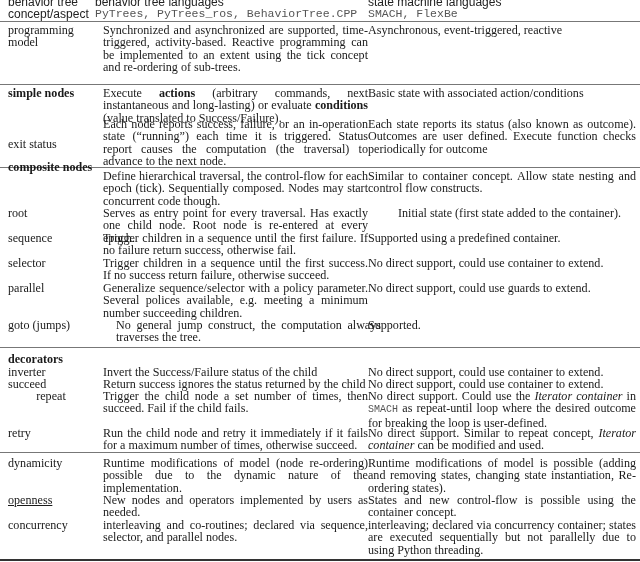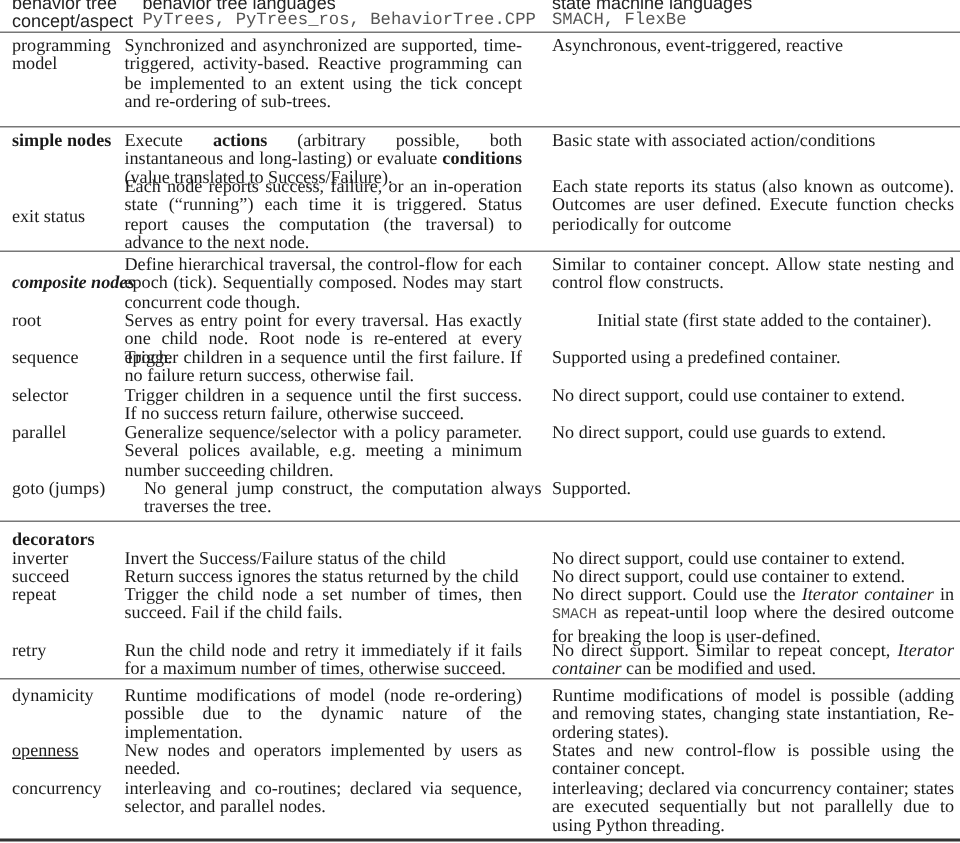--- a/index.html
+++ b/index.html
@@ -6,21 +6,21 @@
   body { width:640px; height:562px; overflow:hidden; position:relative;
          font-family:"Liberation Serif", "DejaVu Serif", serif; color:#1a1a1a; }
   .hdr { position:absolute; font-family:"Liberation Sans", "DejaVu Sans", sans-serif;
          font-size:12px; line-height:12.5px; color:#222; }
   .mono { font-family:"Liberation Mono", "DejaVu Sans Mono", monospace; color:#555; font-size:11.5px; }
   .rule { position:absolute; left:0; width:640px; background:#555; }
   .thick { height:2px; background:#333; }
   .thin { height:1.2px; background:#777; }
   .cell { position:absolute; font-size:12.1px; line-height:12.3px; }
   .c1 { left:8px; width:86px; }
-  .c2 { left:83px; width:265px; text-align:justify; }
+  .c2 { left:103px; width:265px; text-align:justify; }
   .c3 { left:368px; width:268px; text-align:justify; }
   .bold { font-weight:bold; }
   .left { text-align:left; }
 </style>
 </head>
 <body>
 
 <div class="hdr" style="left:8px; top:-4px;">behavior tree</div>
 <div class="hdr" style="left:8px; top:8px;">concept/aspect</div>
 <div class="hdr" style="left:95px; top:-4px;">behavior tree languages</div>
@@ -30,30 +30,30 @@
 
 <div class="rule thin" style="top:21px;"></div>
 
 <div class="cell c1" style="top:24px;">programming model</div>
 <div class="cell c2" style="top:24px;">Synchronized and asynchronized are supported, time-triggered, activity-based. Reactive programming can be implemented to an extent using the tick concept and re-ordering of sub-trees.</div>
 <div class="cell c3" style="top:24px;">Asynchronous, event-triggered, reactive</div>
 
 <div class="rule thin" style="top:84px;"></div>
 
 <div class="cell c1 bold" style="top:87px;">simple nodes</div>
-<div class="cell c2" style="top:87px;"><span>Execute </span><b>actions</b><span> (arbitrary possible, both instantaneous and long-lasting) or evaluate </span><b>conditions</b><span> (value translated to Success/Failure).</span></div>
+<div class="cell c2" style="top:87px;"><span>Execute </span><b>actions</b><span> (arbitrary commands, next instantaneous and long-lasting) or evaluate </span><b>conditions</b><span> (value translated to Success/Failure).</span></div>
 <div class="cell c3" style="top:87px;">Basic state with associated action/conditions</div>
 
 <div class="cell c1" style="top:118px;margin-top:20px;">exit status</div>
 <div class="cell c2" style="top:118px;">Each node reports success, failure, or an in-operation state (“running”) each time it is triggered. Status report causes the computation (the traversal) to advance to the next node.</div>
 <div class="cell c3" style="top:118px;">Each state reports its status (also known as outcome). Outcomes are user defined. Execute function checks periodically for outcome</div>
 
 <div class="rule thin" style="top:167px;"></div>
 
-<div class="cell c1 bold left" style="top:182px;font-style:italic;">composite nodes</div>
+<div class="cell c1 bold left" style="top:161px;">composite nodes</div>
 <div class="cell c2" style="top:170px;">Define hierarchical traversal, the control-flow for each epoch (tick). Sequentially composed. Nodes may start concurrent code though.</div>
 <div class="cell c3" style="top:170px;">Similar to container concept. Allow state nesting and control flow constructs.</div>
 
 <div class="cell c1" style="top:207px;">root</div>
 <div class="cell c2" style="top:207px;">Serves as entry point for every traversal. Has exactly one child node. Root node is re-entered at every epoch.</div>
 <div class="cell c3" style="top:207px;margin-left:30px;">Initial state (first state added to the container).</div>
 
 <div class="cell c1" style="top:232px;">sequence</div>
 <div class="cell c2" style="top:232px;">Trigger children in a sequence until the first failure. If no failure return success, otherwise fail.</div>
 <div class="cell c3" style="top:232px;">Supported using a predefined container.</div>
@@ -75,21 +75,21 @@
 <div class="cell c1 bold" style="top:353px;">decorators</div>
 
 <div class="cell c1" style="top:366px;">inverter</div>
 <div class="cell c2 left" style="top:366px;">Invert the Success/Failure status of the child</div>
 <div class="cell c3" style="top:366px;">No direct support, could use container to extend.</div>
 
 <div class="cell c1" style="top:378px;">succeed</div>
 <div class="cell c2 left" style="top:378px;">Return success ignores the status returned by the child</div>
 <div class="cell c3" style="top:378px;">No direct support, could use container to extend.</div>
 
-<div class="cell c1" style="top:390px;">repeat</div>
+<div class="cell c1" style="top:390px;text-align:center;">repeat</div>
 <div class="cell c2" style="top:390px;">Trigger the child node a set number of times, then succeed. Fail if the child fails.</div>
 <div class="cell c3" style="top:390px;"><span>No direct support. Could use the </span><i>Iterator container</i><span> in </span><span class="mono" style="font-size:10px;">SMACH</span><span> as repeat-until loop where the desired outcome for breaking the loop is user-defined.</span></div>
 
 <div class="cell c1" style="top:427px;">retry</div>
 <div class="cell c2" style="top:427px;">Run the child node and retry it immediately if it fails for a maximum number of times, otherwise succeed.</div>
 <div class="cell c3" style="top:427px;"><span>No direct support. Similar to repeat concept, </span><i>Iterator container</i><span> can be modified and used.</span></div>
 
 <div class="rule thin" style="top:452px;"></div>
 
 <div class="cell c1" style="top:457px;">dynamicity</div>

